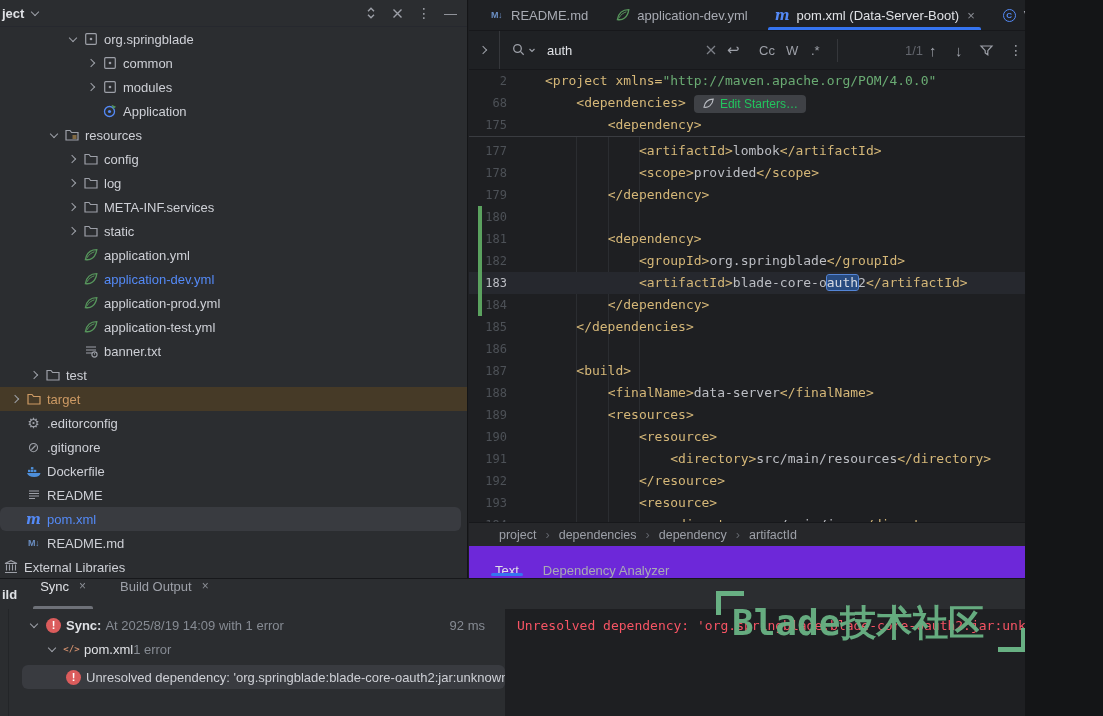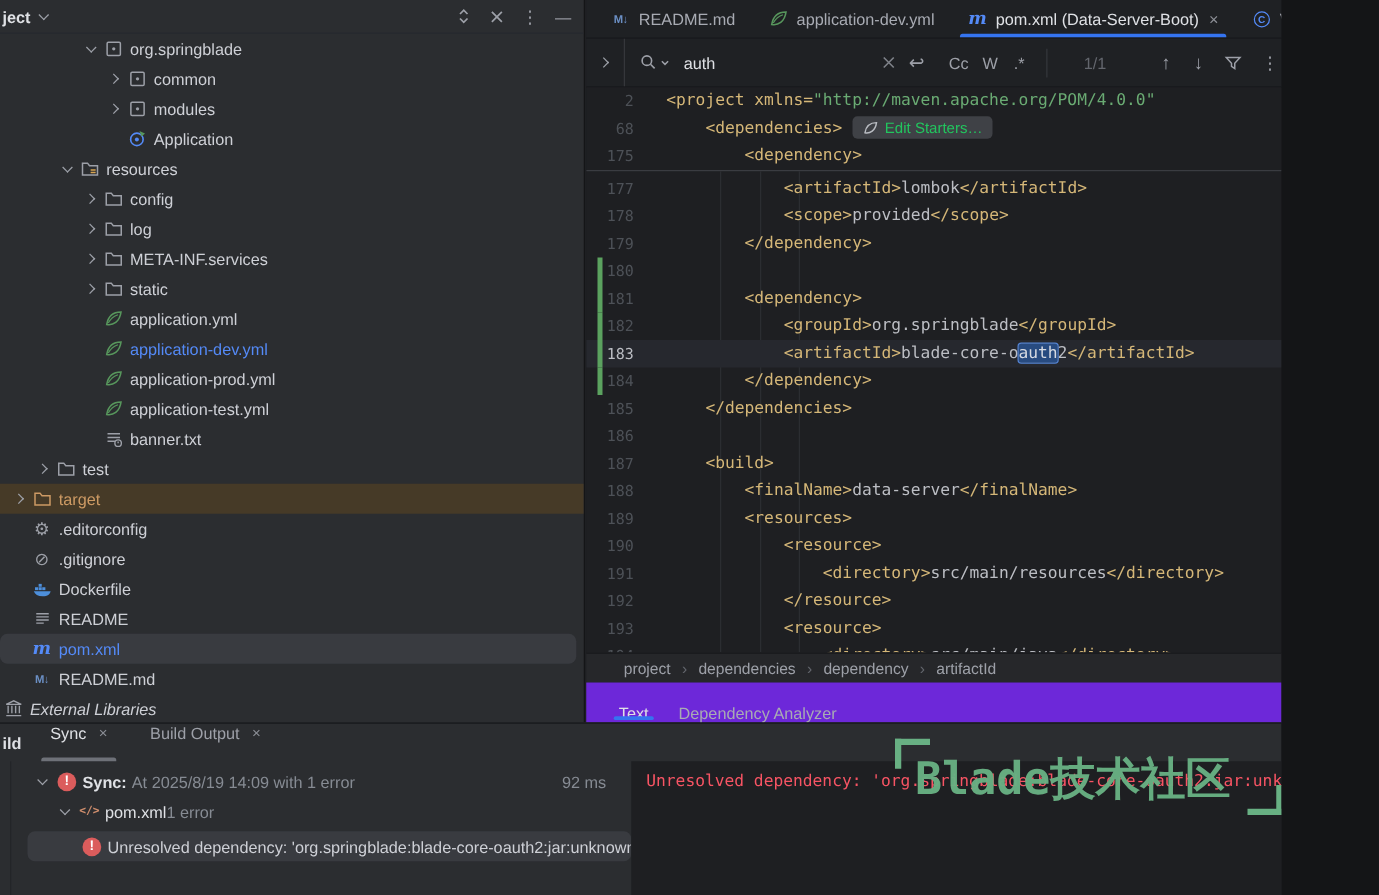--- a/index.html
+++ b/index.html
@@ -49,34 +49,34 @@
     color:#a8abb3; white-space:nowrap; }
   .etab.active { color:#dfe1e5; }
   .etab.active::after { content:""; position:absolute; left:7px; right:7px; bottom:0; height:3px;
     background:#3574f0; border-radius:2px 2px 0 0; }
   .tab-close { color:#8c8f96; font-size:13px; margin-left:2px; }
   #search-bar { position:relative; height:39px; background:#1f2124; border-bottom:1px solid #17181b; }
   #search-expander { position:absolute; left:0; top:0; width:31px; height:100%;
     border-right:1px solid #35373b; display:flex; align-items:center; justify-content:center; }
   .sctl { position:absolute; top:0; height:100%; display:flex; align-items:center; color:#9da0a8; }
   #search-query { color:#dfe1e5; }
-  #search-count { color:#63666d; }
+  #search-count { color:#63666d;margin-left:38px; }
   .vline { position:absolute; top:8px; width:1px; height:23px; background:#35373b; }
   
   #code-area { position:absolute; top:70px; left:0; right:0; height:452px; overflow:hidden;
     font-family:"DejaVu Sans Mono","Liberation Mono",monospace; font-size:13px; background:#1e1f22; }
   .guide { position:absolute; top:67px; bottom:0; width:1px; background:#2b2d31; }
   #sticky-lines { position:relative; border-bottom:1px solid #3a3c41; background:#1e1f22; z-index:2; }
   #code-lines { position:relative; margin-top:3px; }
   .cl { position:relative; height:22px; line-height:22px; white-space:pre; }
   .cl.cur { background:#26282e; }
   .ln { position:absolute; left:0; width:38px; text-align:right; color:#4d5157; font-size:12px; }
   .cl.cur .ln { color:#bcbec4; }
   .chg { position:absolute; left:9px; top:0; width:4px; height:22px; background:#5ba25f; }
-  .ct { position:absolute; left:64px; top:0; }
+  .ct { position:absolute; left:76px; top:0; }
   .tk-tag { color:#d5b778; } .tk-text { color:#bcbec4; } .tk-str { color:#6aab73; }
   .tk-match { background:#284b80; outline:1px solid #5485d6; border-radius:2px; color:#d6dae2; }
   .chip { display:inline-flex; align-items:center; gap:5px; background:#3f4146; color:#22c55e;
     border-radius:4px; padding:0 8px; height:18px; font:12px "Liberation Sans",sans-serif;
     margin-left:8px; vertical-align:middle; }
   
   #breadcrumbs { position:absolute; top:522px; left:0; right:0; height:24px; background:#26272a;
     border-top:1px solid #17181b; display:flex; align-items:center; padding-left:30px;
     color:#9da0a8; font-size:12.5px; gap:9px; }
   .bc-sep { color:#63666d; }
@@ -364,21 +364,21 @@
           </span>
           <span class="lbl open-blue">pom.xml</span>
         </div>
         <div class="trow" style="padding-left: 7px;">
           <span class="chv"></span>
           <span class="icn">
             <span class="md-m">M↓</span>
           </span>
           <span class="lbl">README.md</span>
         </div>
-        <div class="trow" style="padding-left: 2px; font-style: italic;">
+        <div class="trow" style="padding-left: 2px;">
           <span class="icn">
             <svg width="16" height="16" viewBox="0 0 16 16">
               <path d="M2 13.5h12M3.5 5.5v6M6.5 5.5v6M9.5 5.5v6M12.5 5.5v6M2 4.5l6-2.8 6 2.8z" stroke="#9da0a8" fill="none" stroke-width="1.1"></path>
             </svg>
           </span>
           <span class="lbl">External Libraries</span>
         </div>
       </div>
   </aside>
 

